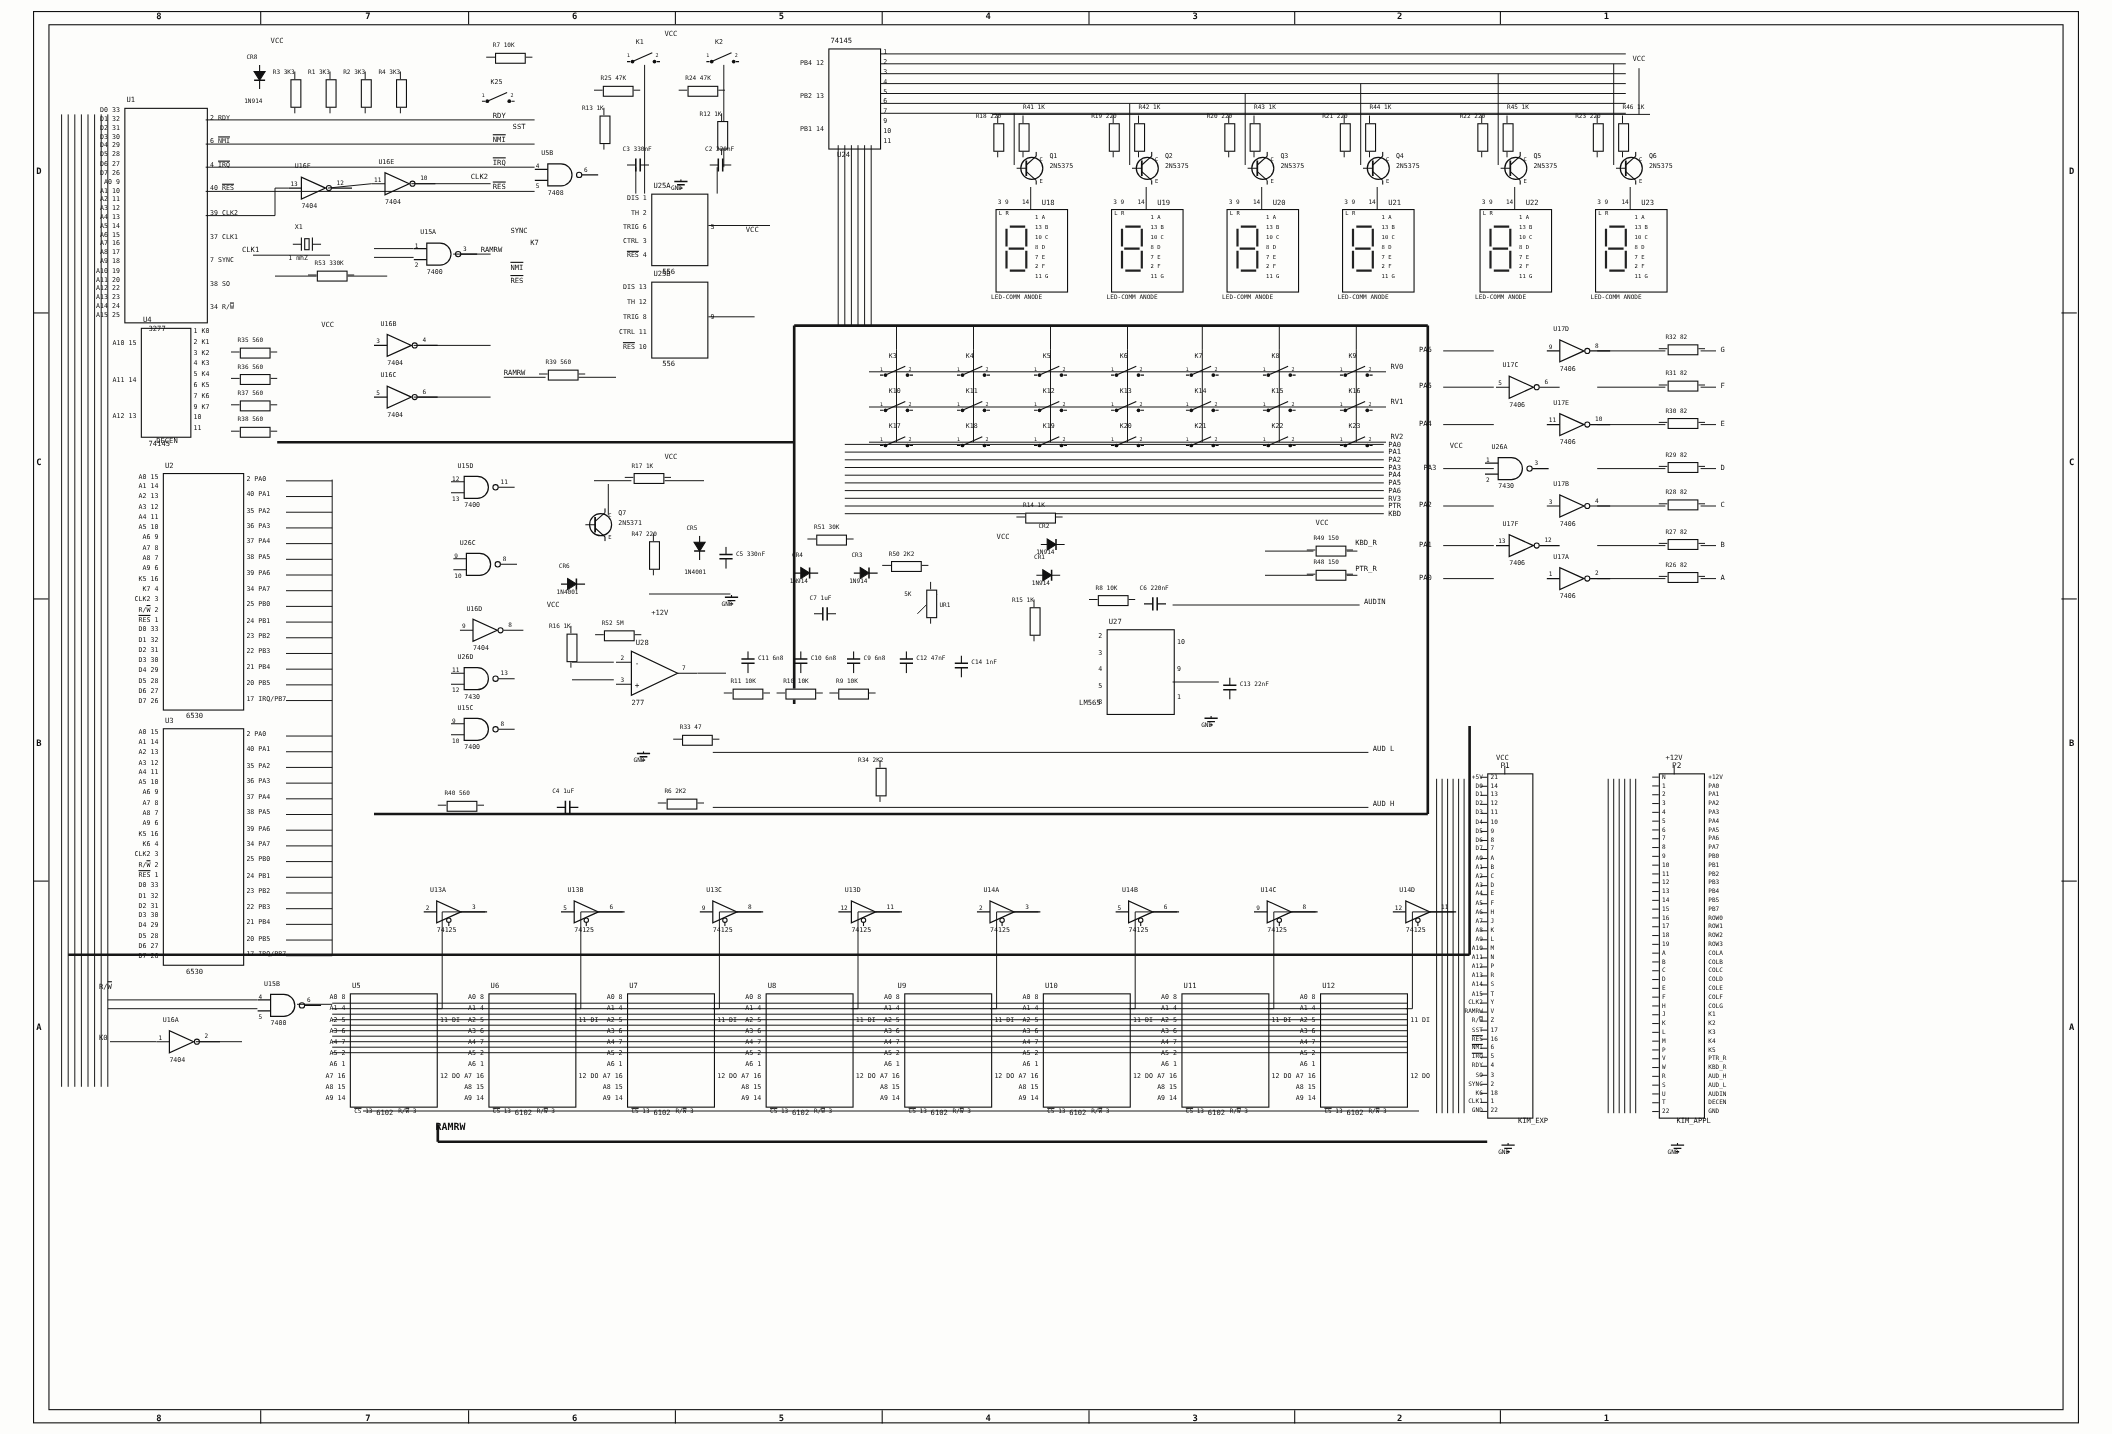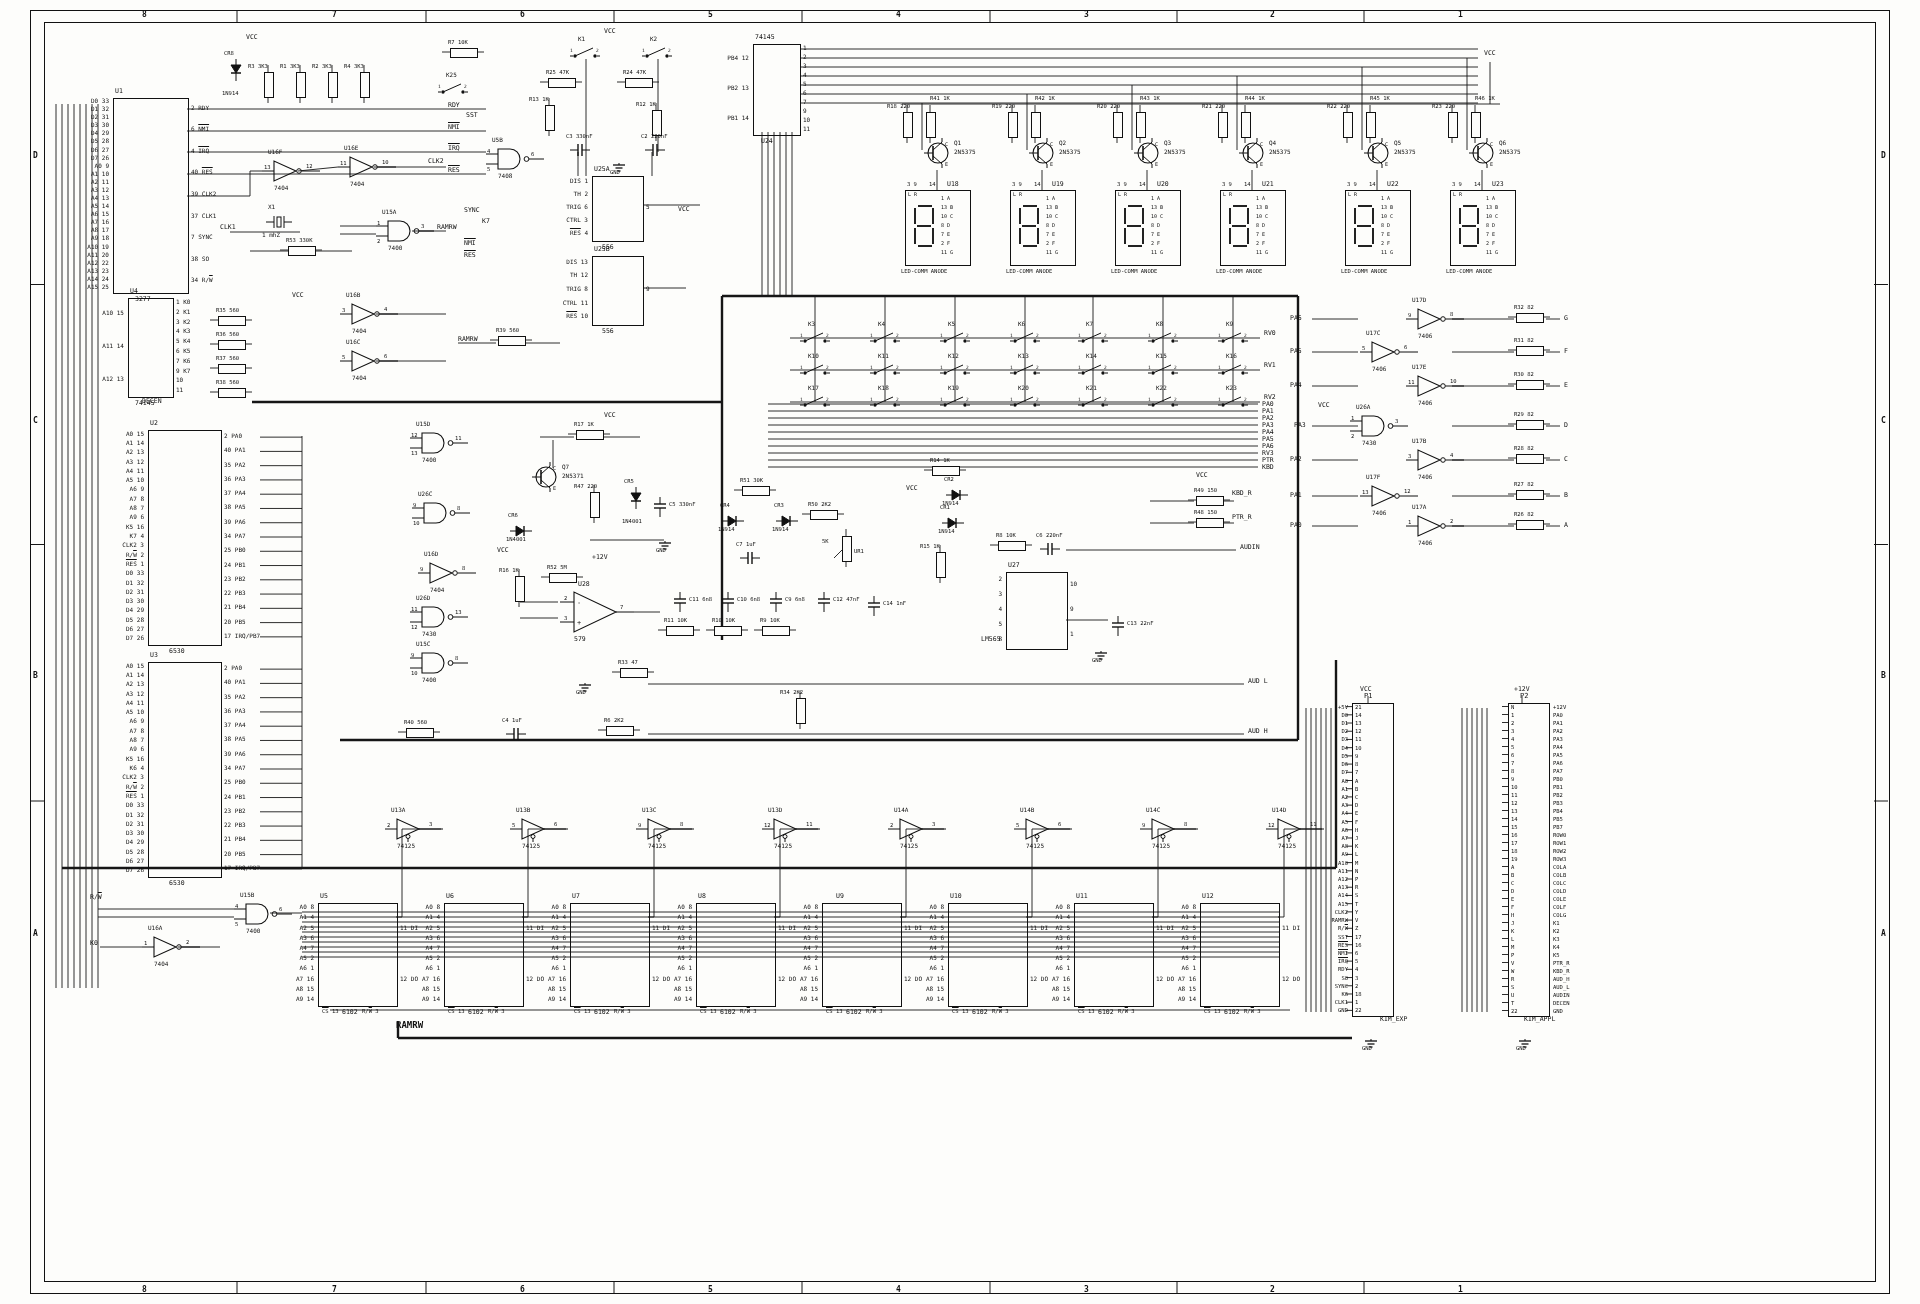--- a/index.html
+++ b/index.html
@@ -695,21 +695,21 @@
     <div class="lbl rlbl" style="left: 638px; top: 955.1px; width: 54px; font-size: 6px;"><span>A5 2</span></div>
     <div class="lbl rlbl" style="left: 638px; top: 965.3px; width: 54px; font-size: 6px;"><span>A6 1</span></div>
     <div class="lbl rlbl" style="left: 638px; top: 975.5px; width: 54px; font-size: 6px;"><span>A7 16</span></div>
     <div class="lbl rlbl" style="left: 638px; top: 985.7px; width: 54px; font-size: 6px;"><span>A8 15</span></div>
     <div class="lbl rlbl" style="left: 638px; top: 995.9px; width: 54px; font-size: 6px;"><span>A9 14</span></div>
     <div class="lbl" style="left: 778px; top: 924.5px; font-size: 6px;"><span>11 DI</span></div>
     <div class="lbl" style="left: 778px; top: 975.5px; font-size: 6px;"><span>12 DO</span></div>
     <div class="lbl" style="left: 700px; top: 1008px; font-size: 5.5px;"><span></span><span class="ov">CS</span><span> 13</span></div>
     <div class="lbl" style="left: 740px; top: 1008px; font-size: 5.5px;"><span>R/</span><span class="ov">W</span><span> 3</span></div>
     <div class="icbox" style="left: 822px; top: 903px; width: 78px; height: 102px;"></div>
-    <div class="lbl" style="left: 836px; top: 893px; font-size: 6.5px;"><span>U9</span></div>
+    <div class="lbl" style="left: 816px; top: 893px; font-size: 6.5px;"><span>U9</span></div>
     <div class="lbl" style="left: 846px; top: 1009px; font-size: 6.5px;"><span>6102</span></div>
     <div class="lbl rlbl" style="left: 764px; top: 904.1px; width: 54px; font-size: 6px;"><span>A0 8</span></div>
     <div class="lbl rlbl" style="left: 764px; top: 914.3px; width: 54px; font-size: 6px;"><span>A1 4</span></div>
     <div class="lbl rlbl" style="left: 764px; top: 924.5px; width: 54px; font-size: 6px;"><span>A2 5</span></div>
     <div class="lbl rlbl" style="left: 764px; top: 934.7px; width: 54px; font-size: 6px;"><span>A3 6</span></div>
     <div class="lbl rlbl" style="left: 764px; top: 944.9px; width: 54px; font-size: 6px;"><span>A4 7</span></div>
     <div class="lbl rlbl" style="left: 764px; top: 955.1px; width: 54px; font-size: 6px;"><span>A5 2</span></div>
     <div class="lbl rlbl" style="left: 764px; top: 965.3px; width: 54px; font-size: 6px;"><span>A6 1</span></div>
     <div class="lbl rlbl" style="left: 764px; top: 975.5px; width: 54px; font-size: 6px;"><span>A7 16</span></div>
     <div class="lbl rlbl" style="left: 764px; top: 985.7px; width: 54px; font-size: 6px;"><span>A8 15</span></div>
@@ -1077,21 +1077,21 @@
         <line x1="0" y1="12" x2="14" y2="12" stroke="#111"></line>
         <line x1="0" y1="32" x2="14" y2="32" stroke="#111"></line>
         <line x1="56" y1="22" x2="74" y2="22" stroke="#111"></line>
         <text x="17" y="15" fill="#111" style="font-size:7px;font-family:&quot;DejaVu Sans Mono&quot;,monospace">-</text>
         <text x="17" y="35" fill="#111" style="font-size:7px;font-family:&quot;DejaVu Sans Mono&quot;,monospace">+</text>
         <text x="4" y="10" fill="#111" style="font-size:5.5px;font-family:&quot;DejaVu Sans Mono&quot;,monospace">2</text>
         <text x="4" y="30" fill="#111" style="font-size:5.5px;font-family:&quot;DejaVu Sans Mono&quot;,monospace">3</text>
         <text x="60" y="19" fill="#111" style="font-size:5.5px;font-family:&quot;DejaVu Sans Mono&quot;,monospace">7</text>
       </svg></div>
     <div class="lbl" style="left: 578px; top: 581px; font-size: 6.5px;"><span>U28</span></div>
-    <div class="lbl" style="left: 574px; top: 636px; font-size: 6.5px;"><span>579</span></div>
+    <div class="lbl" style="left: 574px; top: 636px; font-size: 6.5px;"><span>277</span></div>
     <div class="res" style="left: 450px; top: 48px; width: 26px; height: 8px;"></div>
     <div class="lbl" style="left: 448px; top: 39px; font-size: 5.5px;"><span>R7 10K</span></div>
     <div class="res" style="left: 264px; top: 72px; width: 8px; height: 24px;"></div>
     <div class="lbl" style="left: 248px; top: 63px; font-size: 5.5px;"><span>R3 3K3</span></div>
     <div class="res" style="left: 296px; top: 72px; width: 8px; height: 24px;"></div>
     <div class="lbl" style="left: 280px; top: 63px; font-size: 5.5px;"><span>R1 3K3</span></div>
     <div class="res" style="left: 328px; top: 72px; width: 8px; height: 24px;"></div>
     <div class="lbl" style="left: 312px; top: 63px; font-size: 5.5px;"><span>R2 3K3</span></div>
     <div class="res" style="left: 360px; top: 72px; width: 8px; height: 24px;"></div>
     <div class="lbl" style="left: 344px; top: 63px; font-size: 5.5px;"><span>R4 3K3</span></div>

